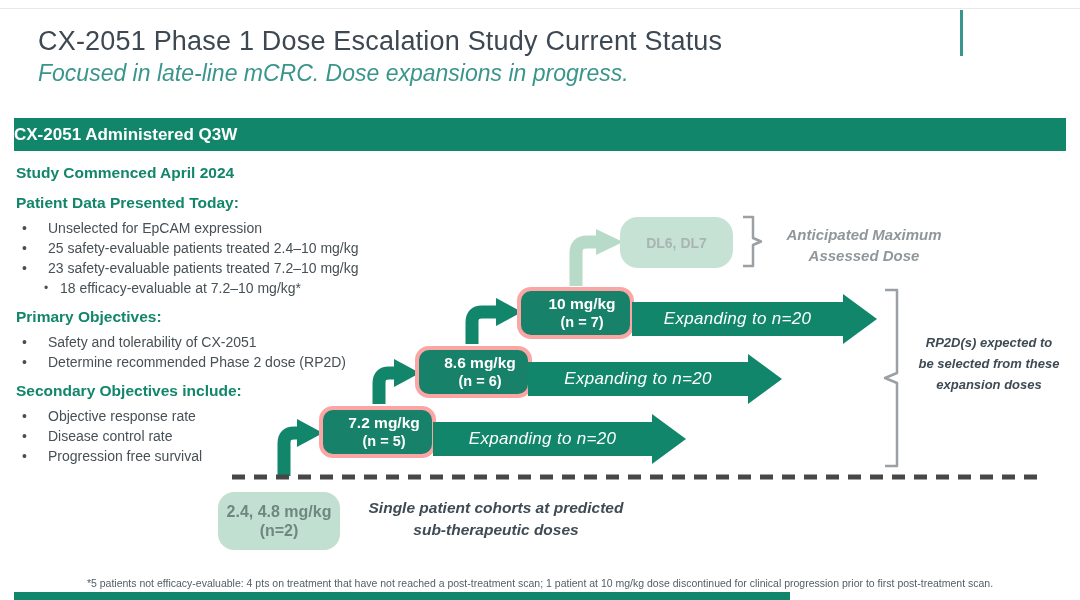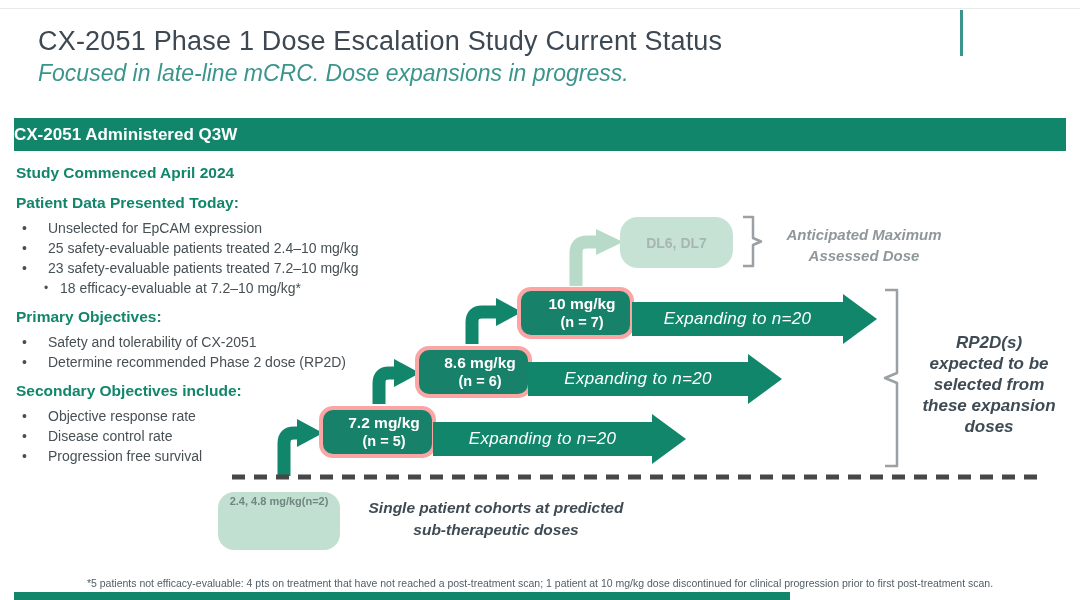--- a/index.html
+++ b/index.html
@@ -38,27 +38,27 @@
   .exp-head { position:absolute; left:100%; top:50%; transform:translateY(-50%); width:0; height:0;
               border-left:34px solid #12866b; border-top:25px solid transparent; border-bottom:25px solid transparent; }
 
   .future-box { position:absolute; left:620px; top:217px; width:113px; height:51px; background:#c6e2d5;
                 border-radius:18px; color:#a9b5b1; font-weight:bold; font-size:14px;
                 display:flex; align-items:center; justify-content:center; }
 
   .anno-gray { position:absolute; left:770px; top:224px; width:188px; text-align:center;
                color:#8f979b; font-weight:bold; font-style:italic; font-size:15px; line-height:21px; }
   .rp2d-note { position:absolute; left:918px; top:332px; width:142px; text-align:center;
-               color:#3f4b54; font-weight:bold; font-style:italic; font-size:17px; line-height:21px; }
+               color:#3f4b54; font-weight:bold; font-style:italic; font-size:13px; line-height:21px; }
   .sub-note  { position:absolute; left:352px; top:497px; width:288px; text-align:center;
                color:#3f4b54; font-weight:bold; font-style:italic; font-size:15.5px; line-height:22px; }
 
   .pale-box { position:absolute; left:218px; top:492px; width:122px; height:58px; background:#c2e0d2;
-              border-radius:16px; color:#708680; font-weight:bold; font-size:11px; text-align:center;
-              display:flex; flex-direction:row; justify-content:center; line-height:19px; }
+              border-radius:16px; color:#708680; font-weight:bold; font-size:16px; text-align:center;
+              display:flex; flex-direction:column; justify-content:center; line-height:19px; }
 
   .svg-layer { position:absolute; left:0; top:0; pointer-events:none; }
 
   .footnote { position:absolute; left:0; top:577px; width:1080px; text-align:center;
               font-size:10.5px; color:#515e66; }
   .bottom-bar { position:absolute; left:14px; top:592px; width:776px; height:8px; background:#12866b; }
 </style>
 </head>
 <body>
 

